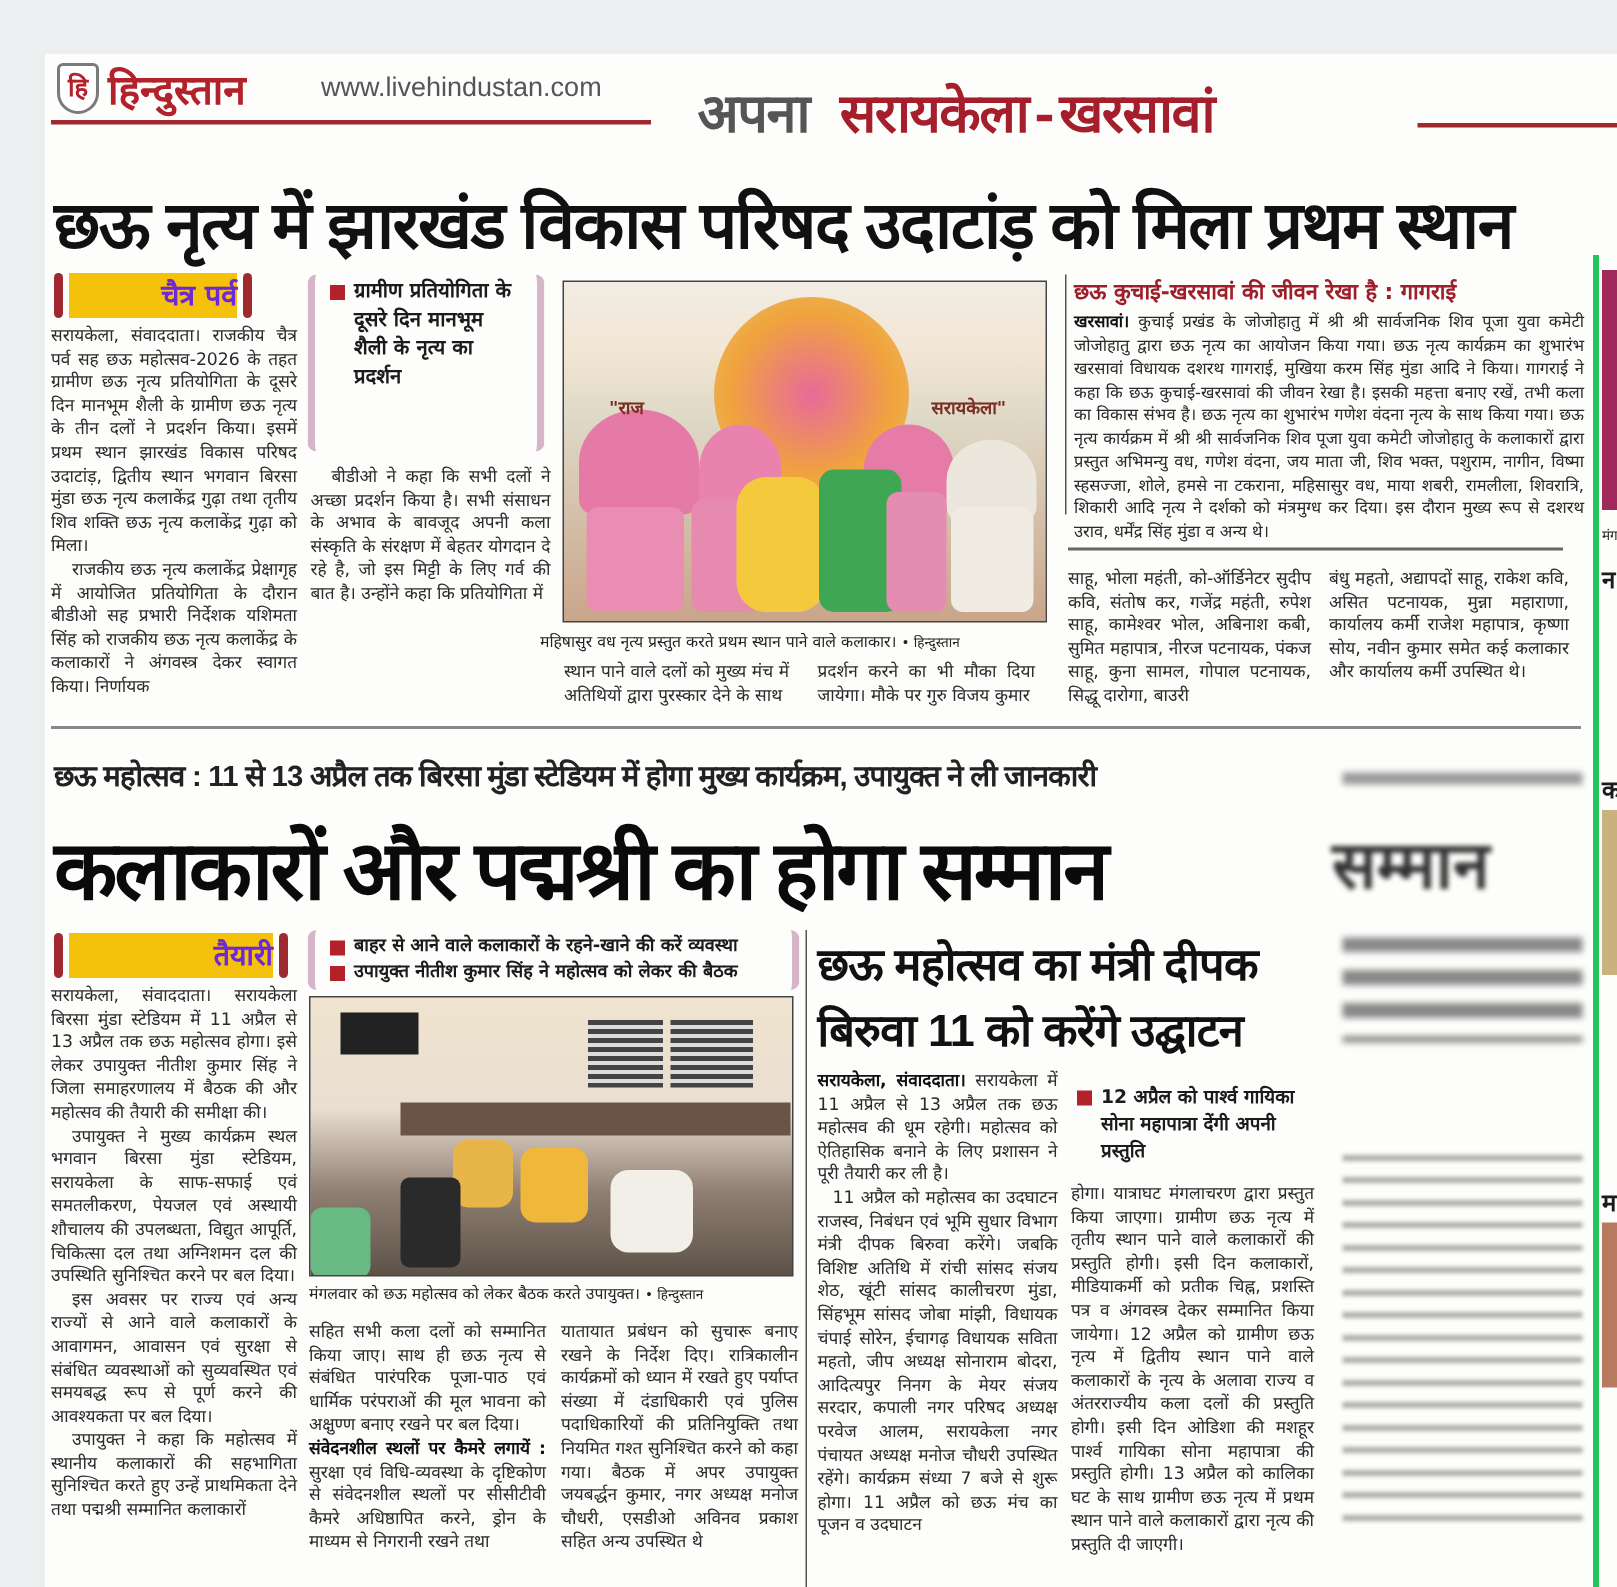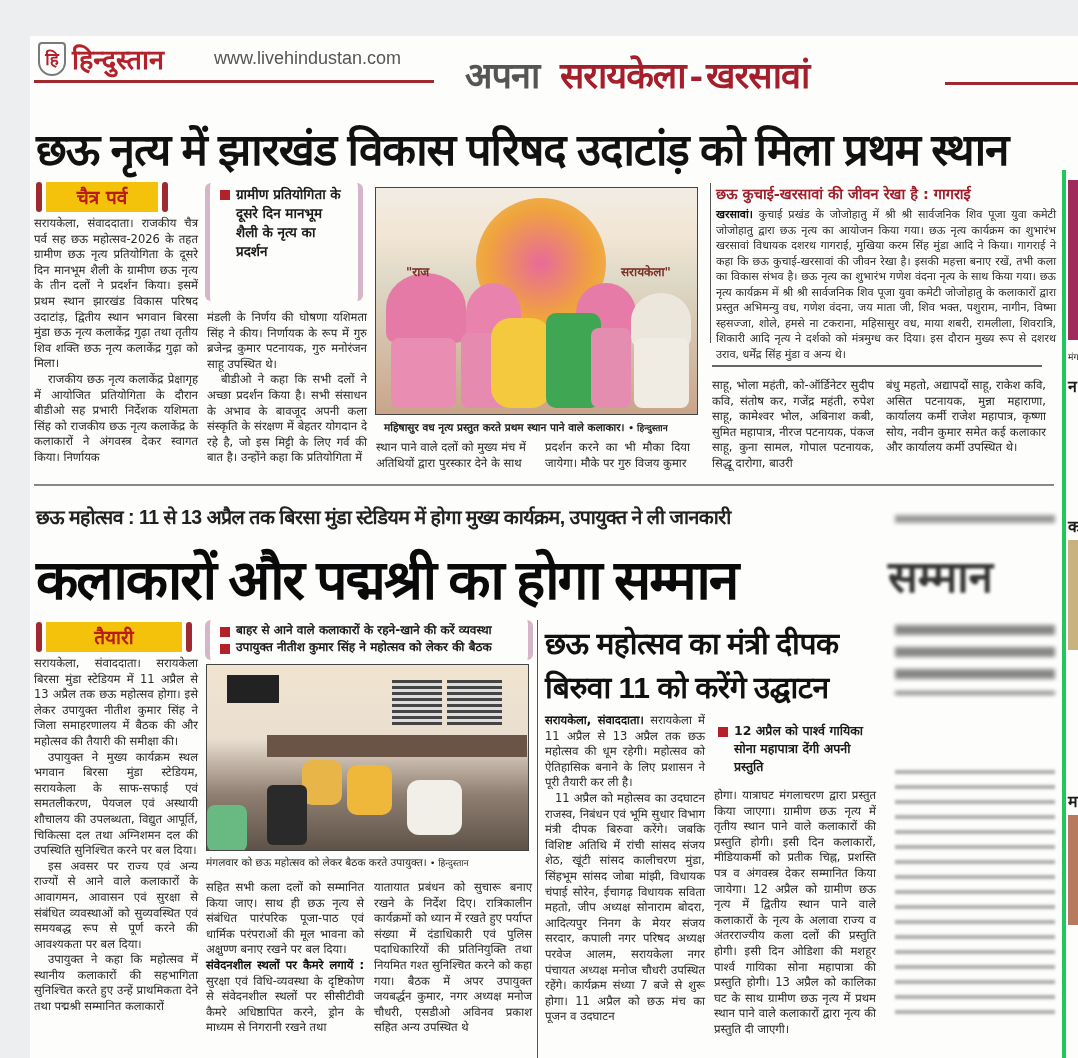--- a/index.html
+++ b/index.html
@@ -7,21 +7,21 @@
   .page { position: absolute; left: 30px; top: 36px; width: 1048px; height: 1022px; background: #fdfdfb; }
   .abs { position: absolute; }
   .masthead-line { position: absolute; left: 34px; top: 80px; width: 400px; height: 3px; background: #9e2a2f; }
   .masthead-line2 { position: absolute; left: 945px; top: 82px; width: 133px; height: 3px; background: #9e2a2f; }
   .logo-shield { position: absolute; left: 38px; top: 42px; width: 28px; height: 34px; border: 2px solid #7a7a7a; border-radius: 4px 4px 14px 14px; color: #b3212a; font-weight: bold; font-size: 17px; text-align: center; line-height: 30px; background:#fff; }
   .logo-text { position: absolute; left: 72px; top: 40px; font-size: 27px; font-weight: bold; color: #b3212a; }
   .logo-url { position: absolute; left: 214px; top: 48px; font-size: 18px; color: #555; font-family: "Liberation Sans", sans-serif; }
   .section-title { position: absolute; left: 465px; top: 50px; font-size: 36px; font-weight: bold; color: #555; font-family: Liberation Mono, monospace; letter-spacing: -1px; }
   .section-title .accent { color: #a41f2b; }
   .headline1 { position: absolute; left: 36px; top: 118px; font-size: 44px; font-weight: bold; color: #111; letter-spacing: -1px; white-space: nowrap; font-family: "Liberation Sans", sans-serif; }
-  .tag { position: absolute; height: 30px; background: #f4c20b; color: #b91c1c; font-weight: bold; font-size: 19px; text-align: center; line-height: 30px; }
+  .tag { position: absolute; height: 30px; background: #f4c20b; color: #6d28d9; font-weight: bold; font-size: 19px; text-align: right; line-height: 30px; }
   .tag::before, .tag::after { content: ""; position: absolute; top: 0; width: 6px; height: 30px; background: #9e2a2f; border-radius: 3px; }
   .tag::before { left: -10px; } .tag::after { right: -10px; }
   .body-text { font-size: 11.5px; line-height: 15.6px; color: #2a2a2a; text-align: justify; font-family: "DejaVu Sans", sans-serif; }
   .body-text b { font-weight: bold; color: #111; }
   .bullet-box { position: absolute; border-left: 5px solid #d5b5c7; border-right: 5px solid #d5b5c7; border-radius: 6px; padding: 2px 10px; }
   .bullet { font-size: 13.5px; font-weight: bold; line-height: 19px; color: #1b1b1b; padding-left: 16px; position: relative; }
   .bullet::before { content: ""; position: absolute; left: 0; top: 5px; width: 10px; height: 10px; background: #b3212a; }
   .photo { position: absolute; overflow: hidden; border: 1px solid #444; }
   .caption { position: absolute; font-size: 10.5px; color: #222; white-space: nowrap; }
   .rule-v { position: absolute; width: 1px; background: #555; }
@@ -55,40 +55,39 @@
 <div class="abs body-text" style="left:34px; top:216px; width:164px;">
   <p>सरायकेला, संवाददाता। राजकीय चैत्र पर्व सह छऊ महोत्सव-2026 के तहत ग्रामीण छऊ नृत्य प्रतियोगिता के दूसरे दिन मानभूम शैली के ग्रामीण छऊ नृत्य के तीन दलों ने प्रदर्शन किया। इसमें प्रथम स्थान झारखंड विकास परिषद उदाटांड़, द्वितीय स्थान भगवान बिरसा मुंडा छऊ नृत्य कलाकेंद्र गुढ़ा तथा तृतीय शिव शक्ति छऊ नृत्य कलाकेंद्र गुढ़ा को मिला।</p>
   <p style="text-indent:14px;">राजकीय छऊ नृत्य कलाकेंद्र प्रेक्षागृह में आयोजित प्रतियोगिता के दौरान बीडीओ सह प्रभारी निर्देशक यशिमता सिंह को राजकीय छऊ नृत्य कलाकेंद्र के कलाकारों ने अंगवस्त्र देकर स्वागत किया। निर्णायक</p>
 </div>
 
 <div class="bullet-box" style="left:205px; top:183px; width:158px; height:118px;">
   <div class="bullet">ग्रामीण प्रतियोगिता के दूसरे दिन मानभूम शैली के नृत्य का प्रदर्शन</div>
 </div>
 
 <div class="abs body-text" style="left:207px; top:310px; width:160px;">
-  <p>मंडली के निर्णय की घोषणा यशिमता सिंह ने कीय। निर्णायक के रूप में गुरु ब्रजेन्द्र कुमार पटनायक, गुरु मनोरंजन साहू उपस्थित थे।</p>
   <p style="text-indent:14px;">बीडीओ ने कहा कि सभी दलों ने अच्छा प्रदर्शन किया है। सभी संसाधन के अभाव के बावजूद अपनी कला संस्कृति के संरक्षण में बेहतर योगदान दे रहे है, जो इस मिट्टी के लिए गर्व की बात है। उन्होंने कहा कि प्रतियोगिता में</p>
 </div>
 
 <div class="photo" style="left:375px; top:187px; width:323px; height:228px; background: linear-gradient(180deg,#f1ece4 0%,#f3e6d4 20%,#dfd9c7 40%,#c9a58a 100%);">
   <div class="abs" style="left:100px; top:10px; width:130px; height:130px; border-radius:50%; background: radial-gradient(circle,#e86a9a 0%,#f0a43c 60%,#e7c070 100%);"></div>
   <div class="abs" style="left:10px; top:85px; width:80px; height:70px; border-radius:50% 50% 10px 10px; background:#e67aa6;"></div>
   <div class="abs" style="left:90px; top:95px; width:55px; height:60px; border-radius:50% 50% 10px 10px; background:#e983ad;"></div>
   <div class="abs" style="left:200px; top:95px; width:60px; height:60px; border-radius:50% 50% 10px 10px; background:#e77ba7;"></div>
   <div class="abs" style="left:255px; top:105px; width:60px; height:55px; border-radius:50% 50% 10px 10px; background:#ece7dc;"></div>
   <div class="abs" style="left:15px; top:150px; width:65px; height:70px; background:#e98db2; border-radius:8px;"></div>
   <div class="abs" style="left:85px; top:145px; width:45px; height:75px; background:#e68ab0; border-radius:8px;"></div>
   <div class="abs" style="left:115px; top:130px; width:60px; height:90px; background:#f4c93d; border-radius:20px;"></div>
   <div class="abs" style="left:170px; top:125px; width:55px; height:95px; background:#3fa654; border-radius:10px;"></div>
   <div class="abs" style="left:215px; top:140px; width:40px; height:80px; background:#e58db1; border-radius:8px;"></div>
   <div class="abs" style="left:258px; top:150px; width:55px; height:70px; background:#f0ece4; border-radius:8px;"></div>
   <div class="abs" style="left:30px; top:75px; font-size:12px; font-weight:bold; color:#7a2e26;">"राज</div>
   <div class="abs" style="left:245px; top:75px; font-size:12px; font-weight:bold; color:#7a2e26;">सरायकेला"</div>
 </div>
-<div class="caption" style="left:384px; top:420px;font-weight:bold;">
+<div class="caption" style="left:360px; top:420px;">
   <span>महिषासुर वध नृत्य प्रस्तुत करते प्रथम स्थान पाने वाले कलाकार।</span>
   <span style="font-size:9px;">• हिन्दुस्तान</span>
 </div>
 <div class="abs body-text" style="left:376px; top:440px; width:150px;">स्थान पाने वाले दलों को मुख्य मंच में अतिथियों द्वारा पुरस्कार देने के साथ</div>
 <div class="abs body-text" style="left:545px; top:440px; width:145px;">प्रदर्शन करने का भी मौका दिया जायेगा। मौके पर गुरु विजय कुमार</div>
 
 <div class="rule-v" style="left:710px; top:183px; height:160px;"></div>
 <div class="sub-head" style="left:716px; top:183px; font-size:14.5px;">छऊ कुचाई-खरसावां की जीवन रेखा है : गागराई</div>
 <div class="abs body-text" style="left:716px; top:207px; width:340px; font-size:11px; line-height:15.5px;">
   <b>खरसावां।</b>

